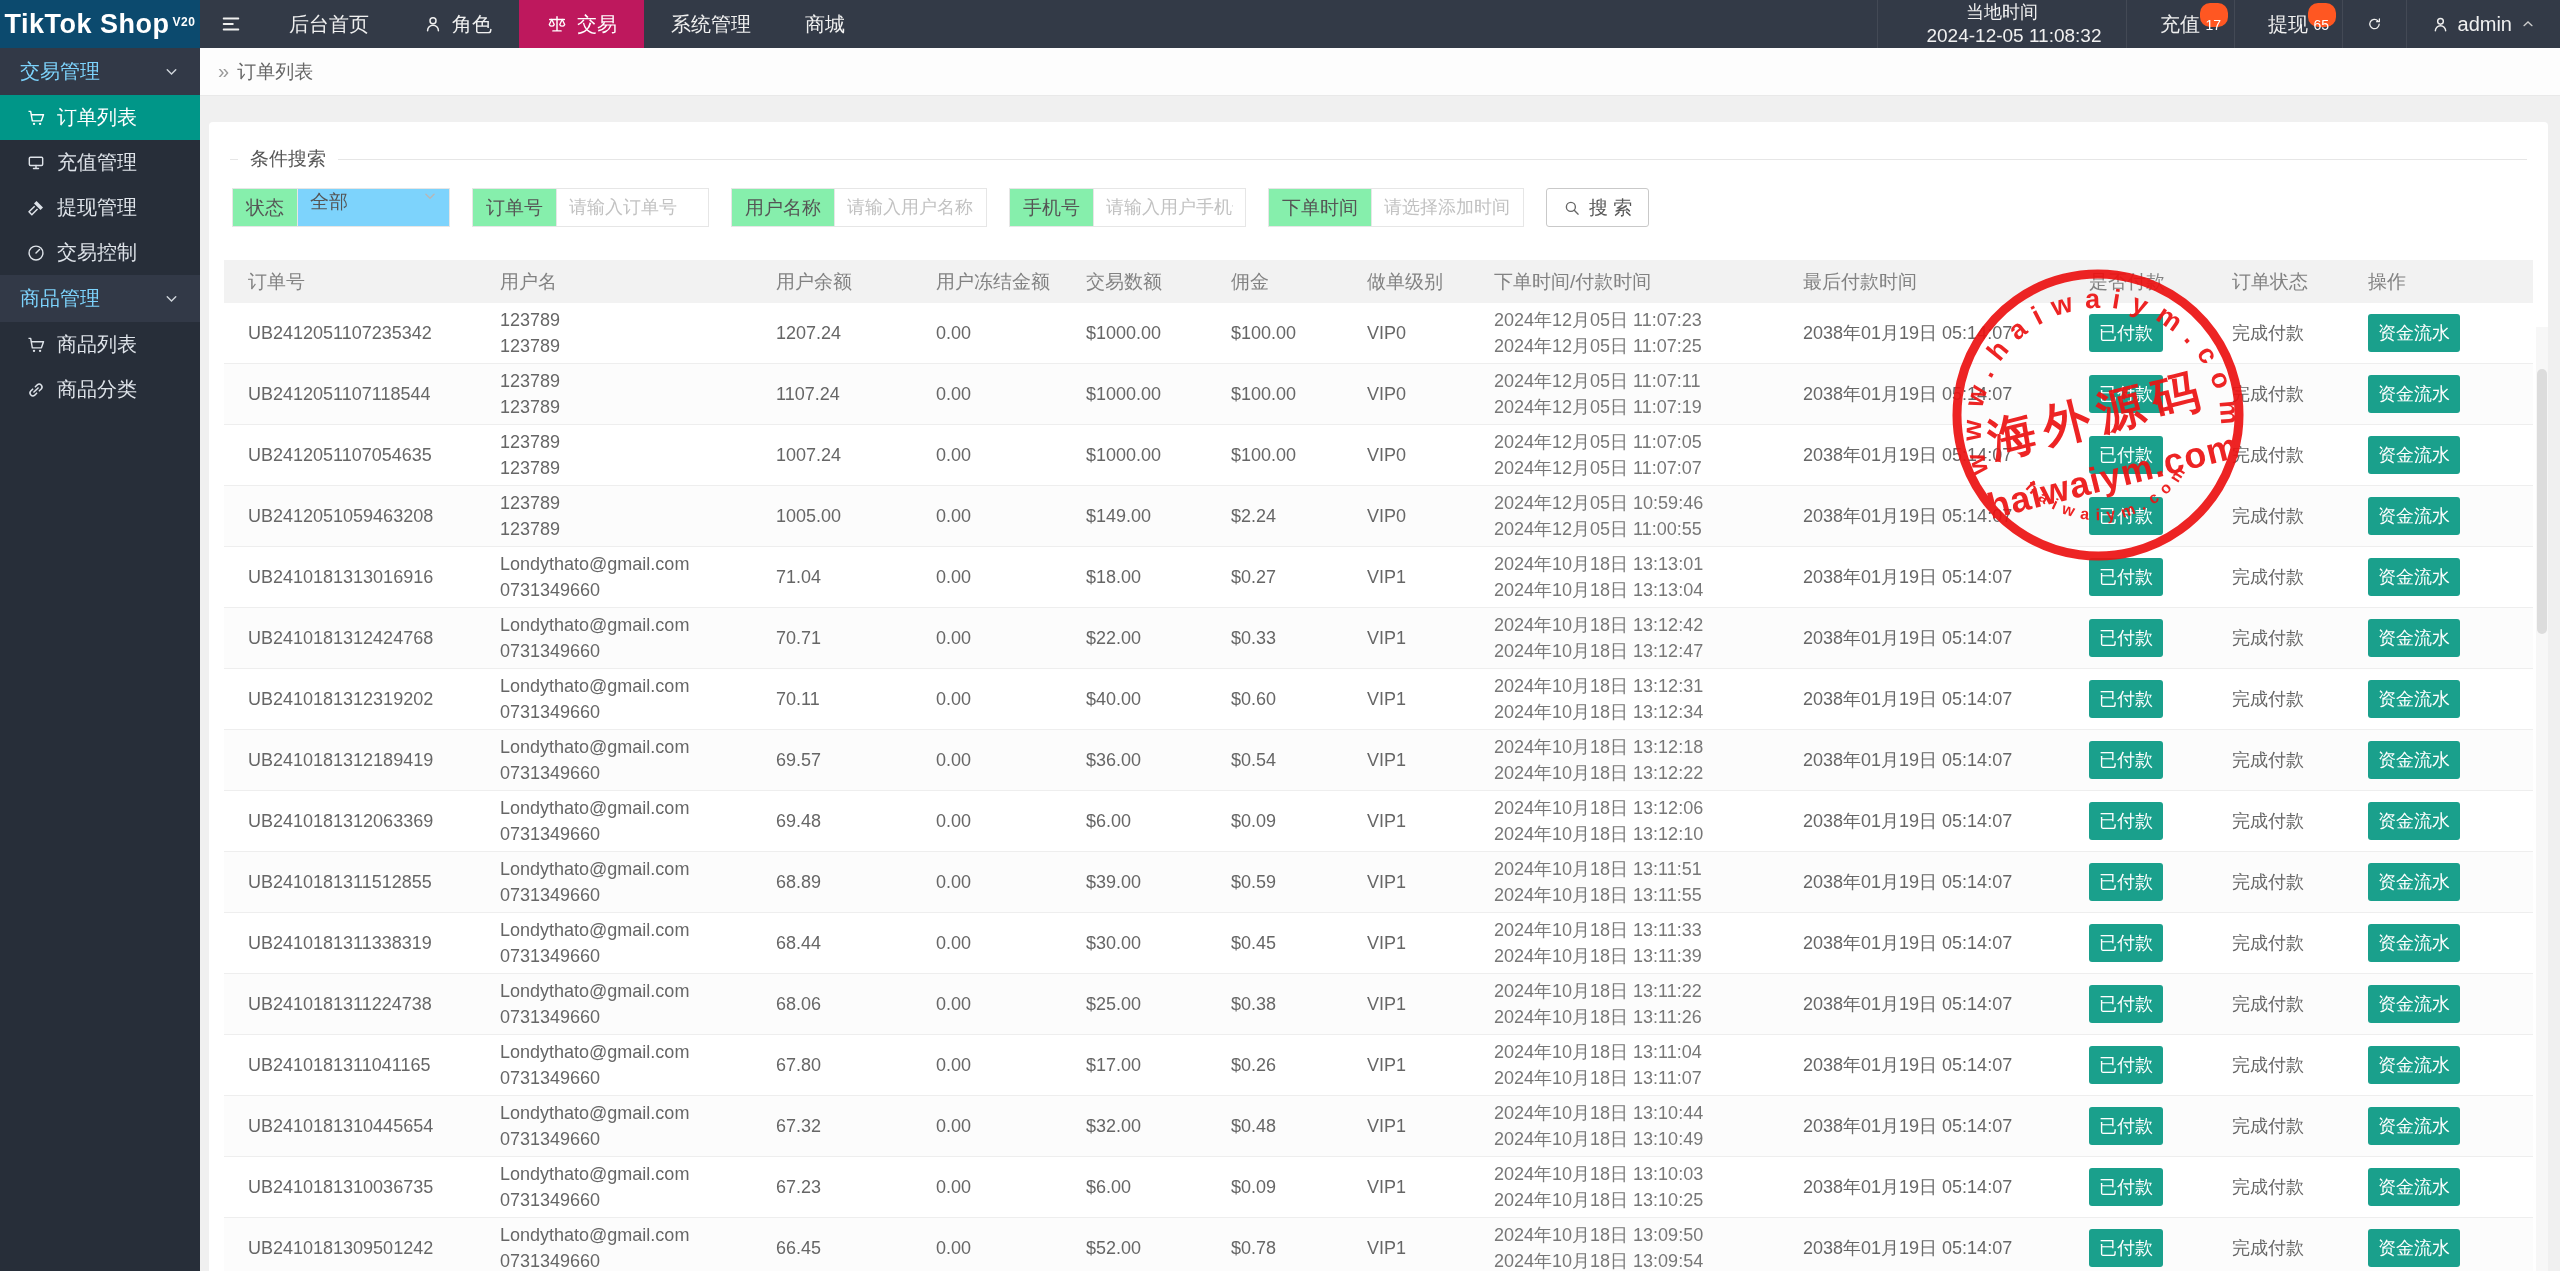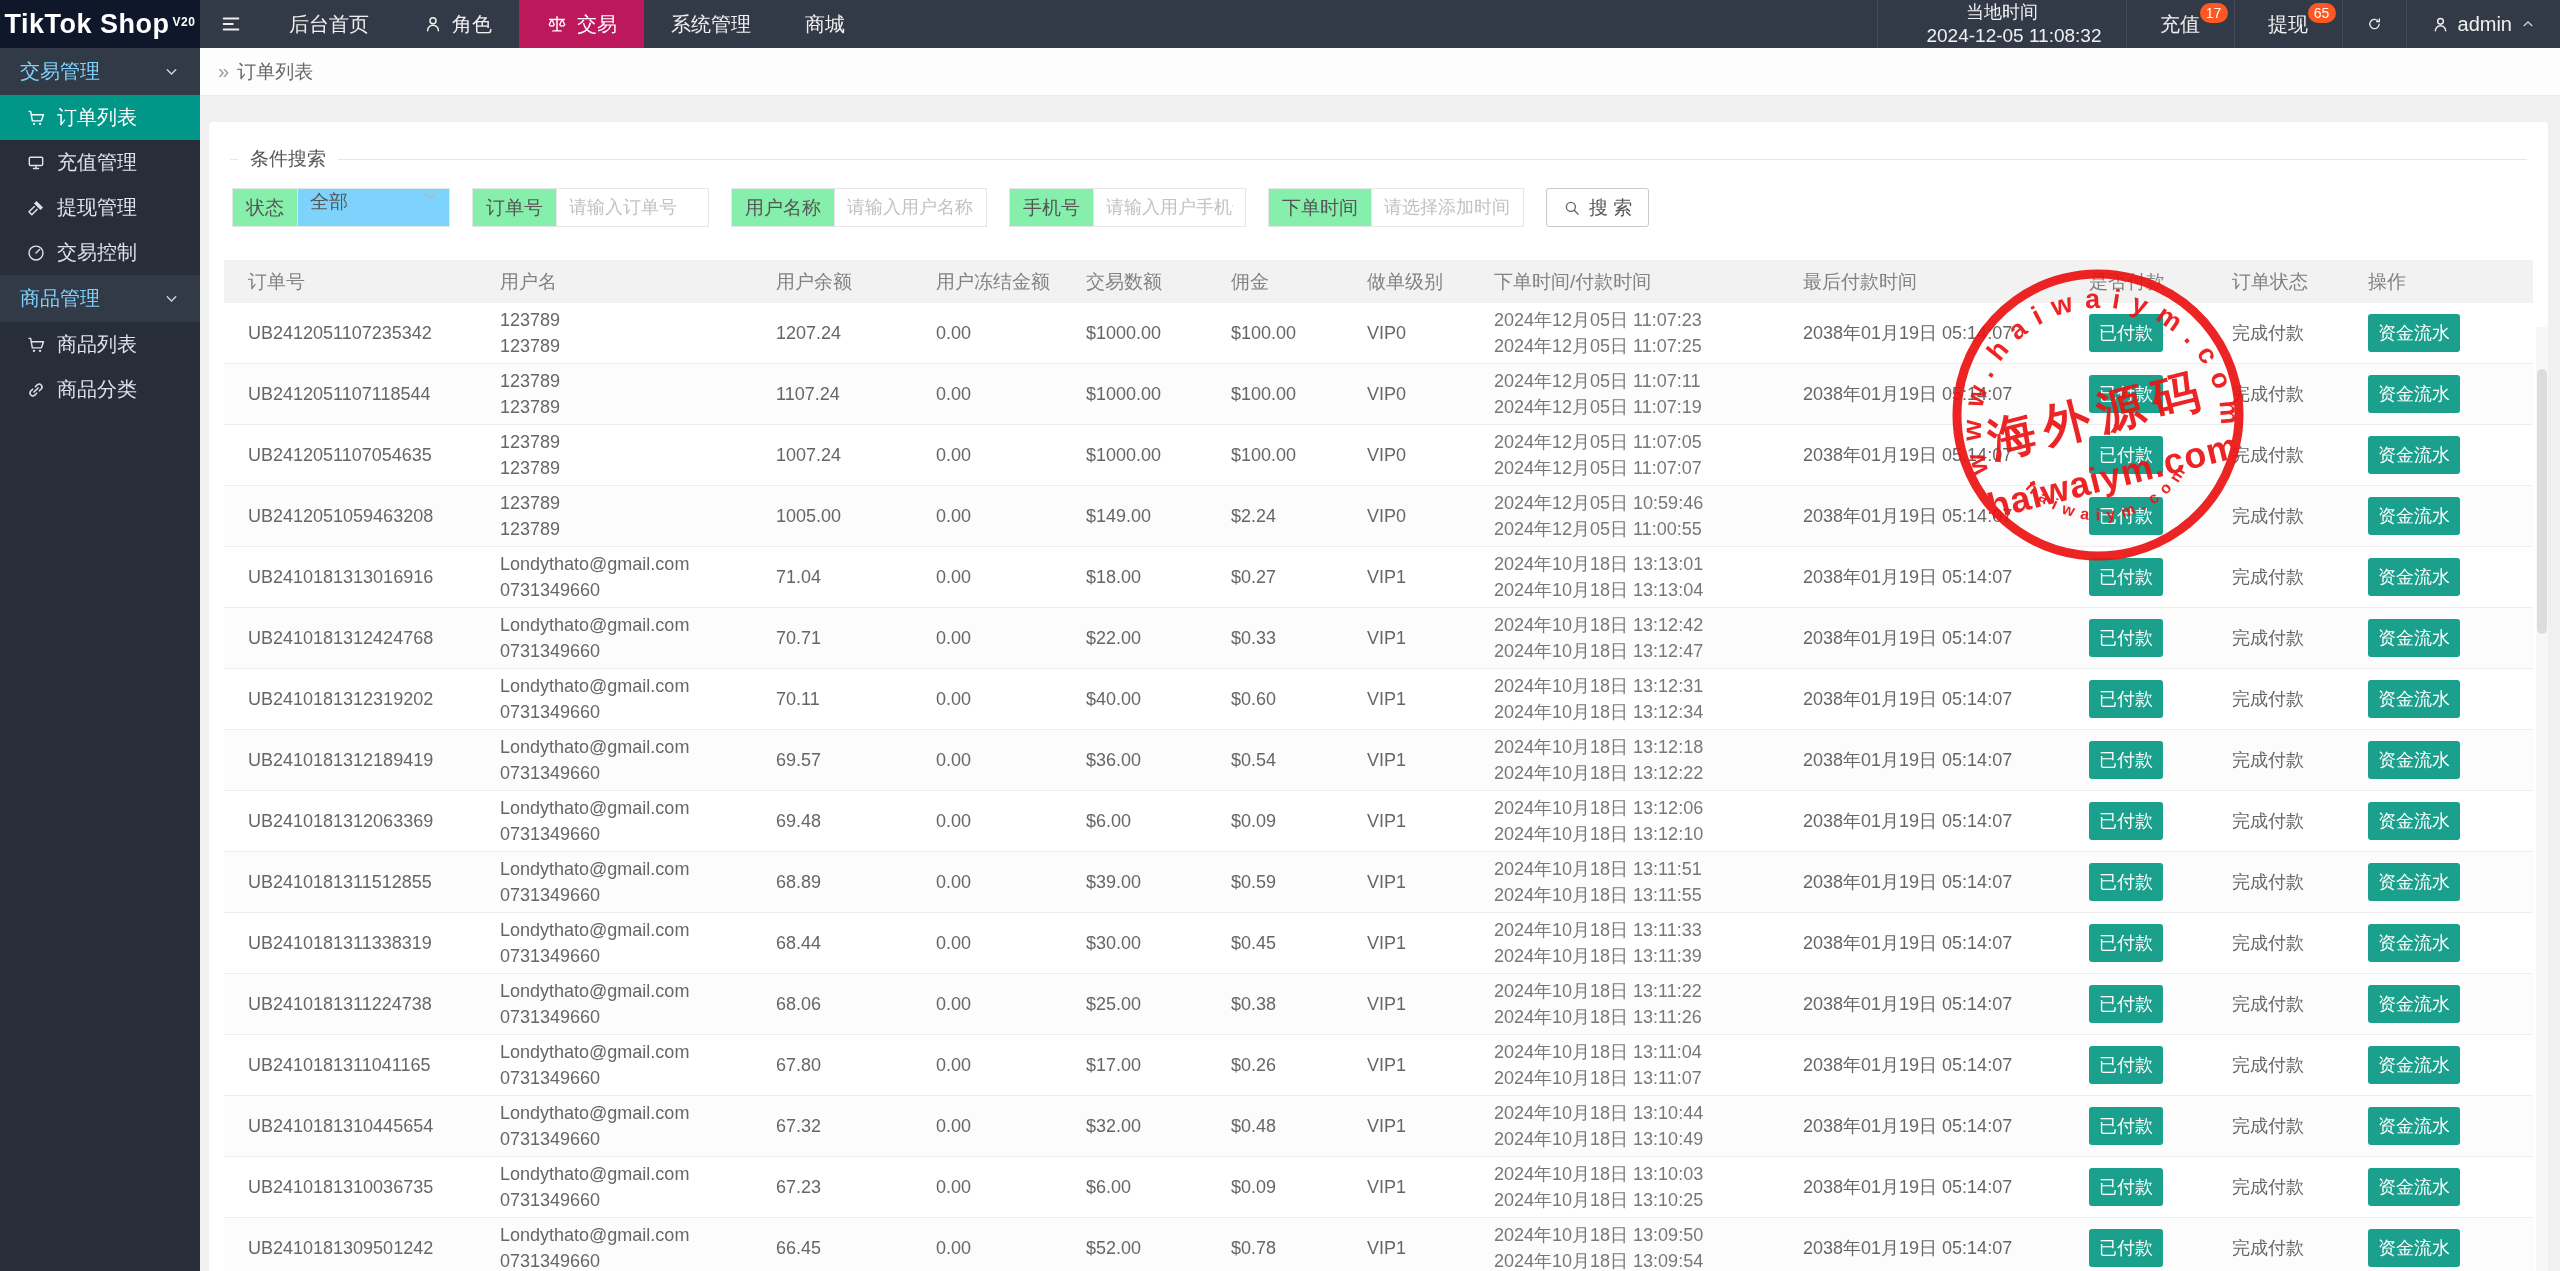--- a/index.html
+++ b/index.html
@@ -3,35 +3,35 @@
 <meta charset="utf-8">
 <style>
   * { margin:0; padding:0; box-sizing:border-box; }
   html,body { width:2560px; height:1271px; overflow:hidden; background:#f0f0f0;
     font-family:"Liberation Sans","DejaVu Sans",sans-serif; }
   svg { display:block; }
 
   
   .topbar { position:absolute; left:0; top:0; width:2560px; height:48px; background:#333a47;
     display:flex; align-items:stretch; color:#f0f0f0; z-index:30; }
-  .logo { width:200px; background:#0f172a; color:#fff; display:flex; align-items:center;
+  .logo { width:200px; background:#0c4a6e; color:#fff; display:flex; align-items:center;
     justify-content:center; font-size:27px; font-weight:600; letter-spacing:.5px; flex:0 0 auto; }
   .logo sup { font-size:12px; font-weight:700; margin-left:3px; transform:translateY(-2px); }
   .burger { width:62px; display:flex; align-items:center; justify-content:center; cursor:pointer; flex:0 0 auto; }
   .nav { display:flex; align-items:stretch; }
   .nav-item { display:flex; align-items:center; gap:9px; padding:0 27px; font-size:20px; cursor:pointer; }
   .nav-item.active { background:#be185d; color:#fff; }
   .tb-right { margin-left:auto; display:flex; align-items:stretch; }
   .tb-sec { display:flex; align-items:center; justify-content:center; padding:0 24px;
     border-left:1px solid rgba(255,255,255,.08); position:relative; font-size:20px; cursor:pointer; }
   .time-block { flex-direction:column; line-height:23px; cursor:default; }
   .time-block .t1 { font-size:18px; }
   .time-block .t2 { font-size:19px;margin-left:24px; }
   .badge { position:absolute; top:3px; right:6px; min-width:28px; height:20px; line-height:20px;
-    background:#ff5722; color:#fff; border-radius:10px; font-size:14px; text-align:center; padding:0 6px; }
+    background:#ff5722; color:#fff; border-radius:10px; font-size:14px; padding:12px 6px; }
   .admin-sec { gap:8px; }
 
   
   .sidebar { position:absolute; left:0; top:48px; width:200px; height:1223px; background:#272e39; z-index:20; }
   .side-group-h { height:47px; background:#323947; color:#7dd3fc; display:flex; align-items:center;
     padding:0 20px; font-size:20px; cursor:pointer; }
   .side-group-h .chev { margin-left:auto; color:#cfd4da; }
   .side-item { height:45px; display:flex; align-items:center; gap:11px; padding-left:26px;
     color:#dee3e9; font-size:20px; cursor:pointer; }
   .side-item.active { background:#009688; color:#fff; }

